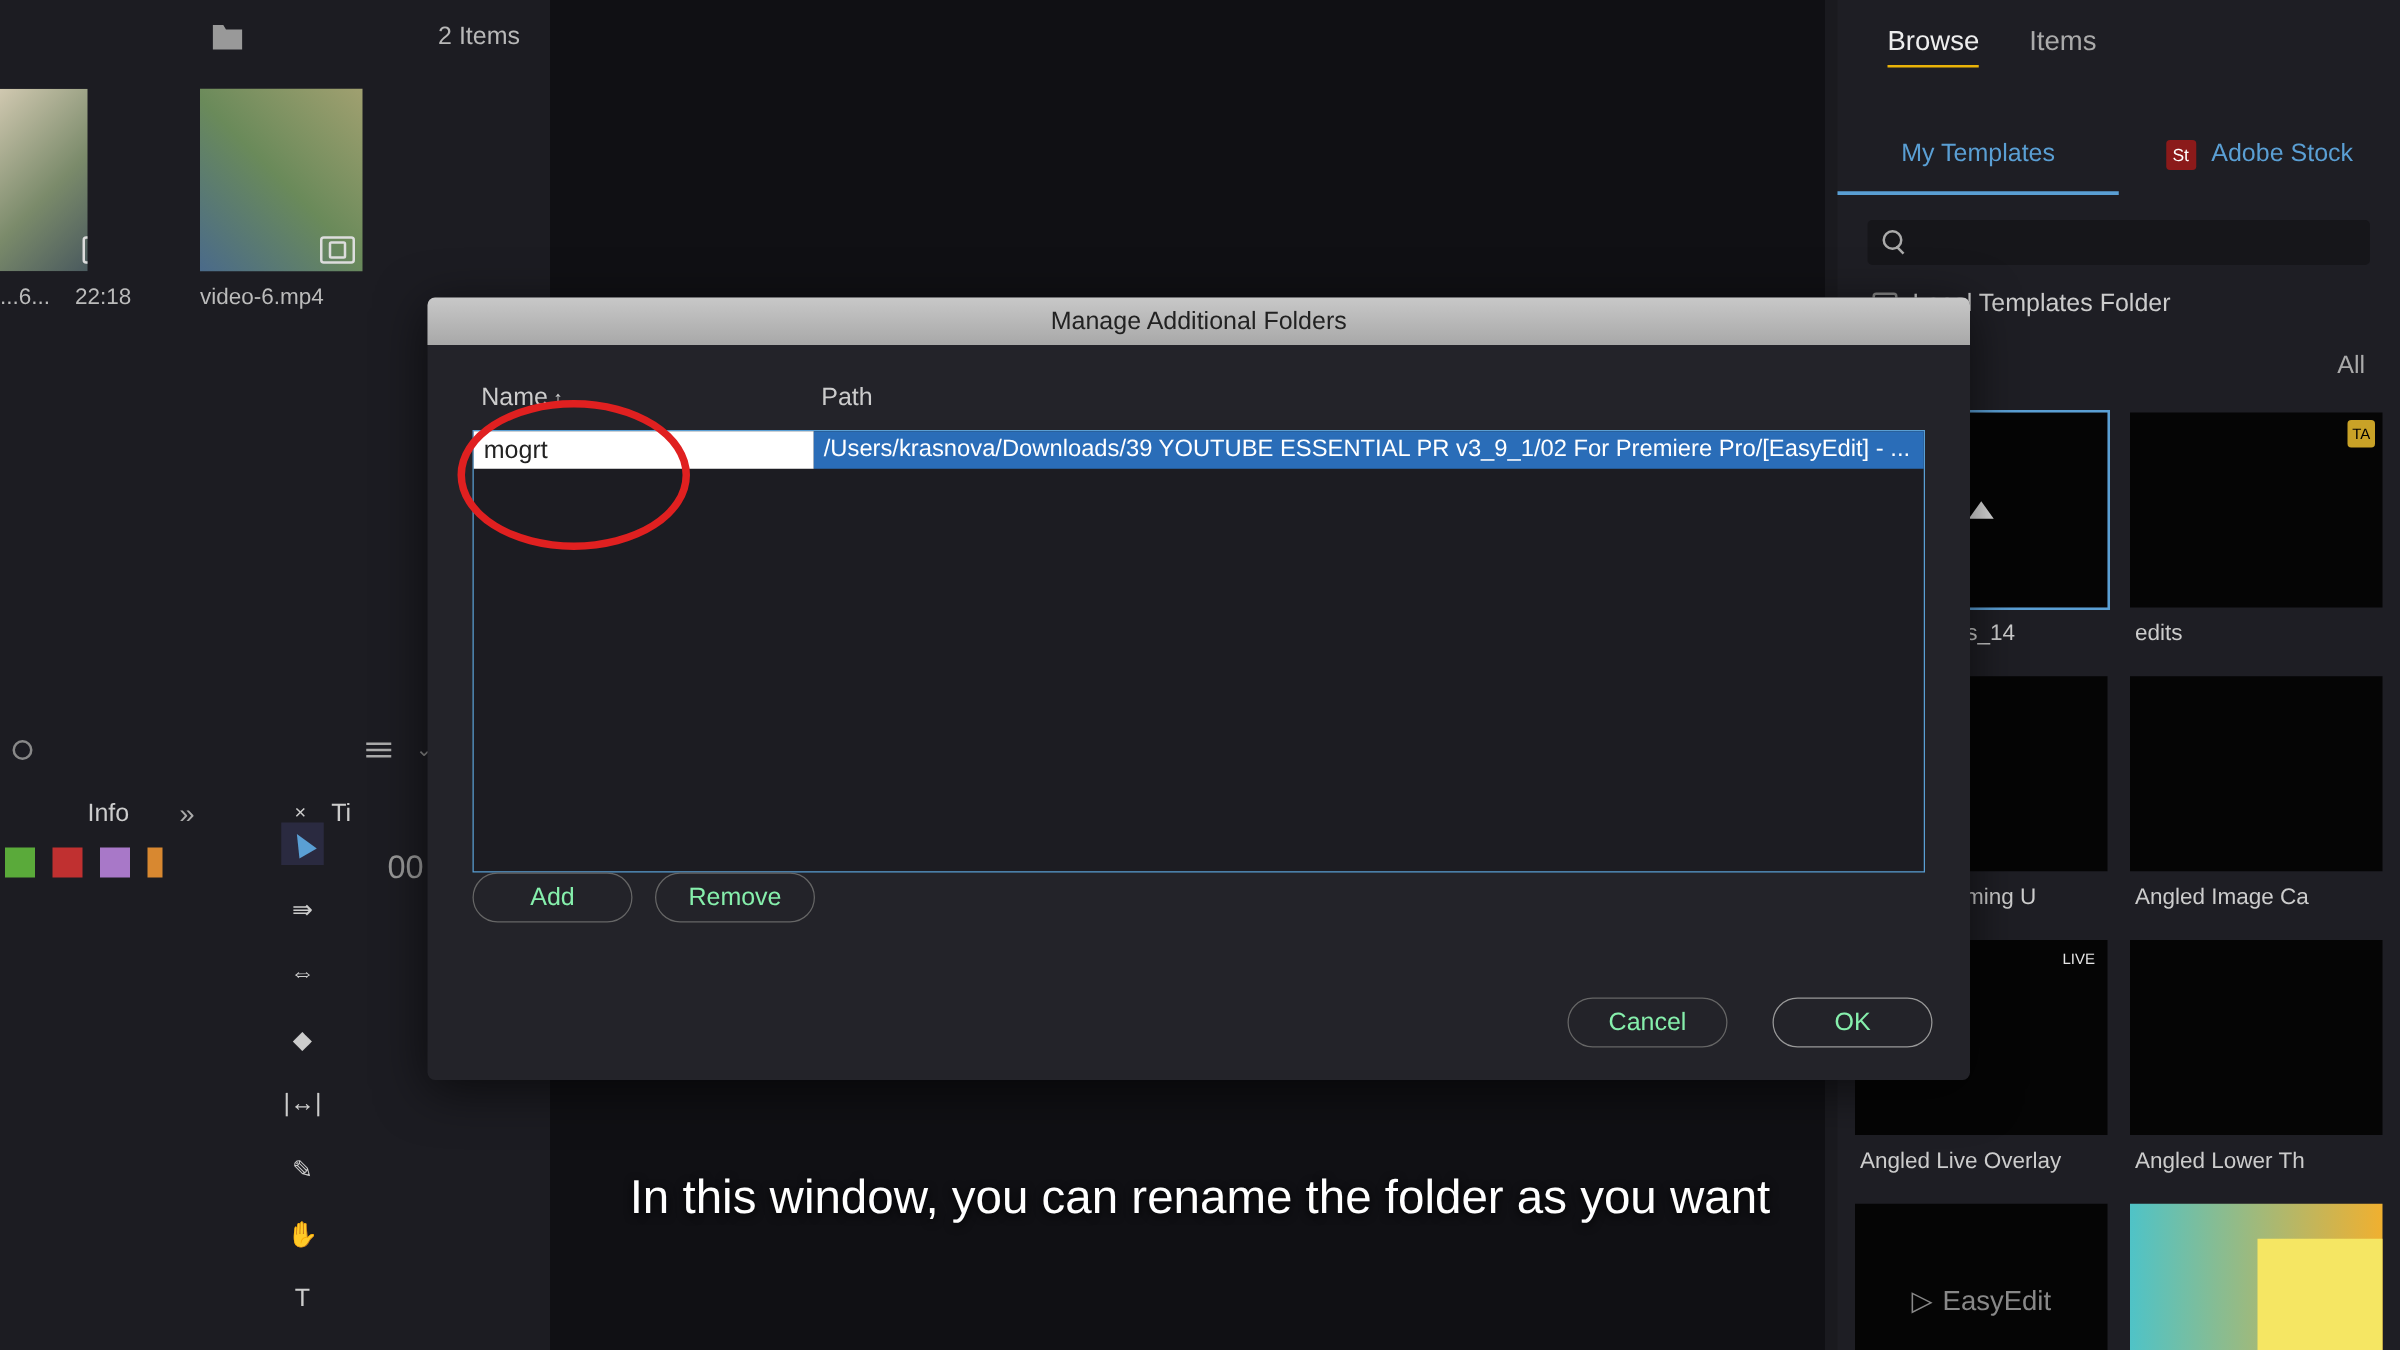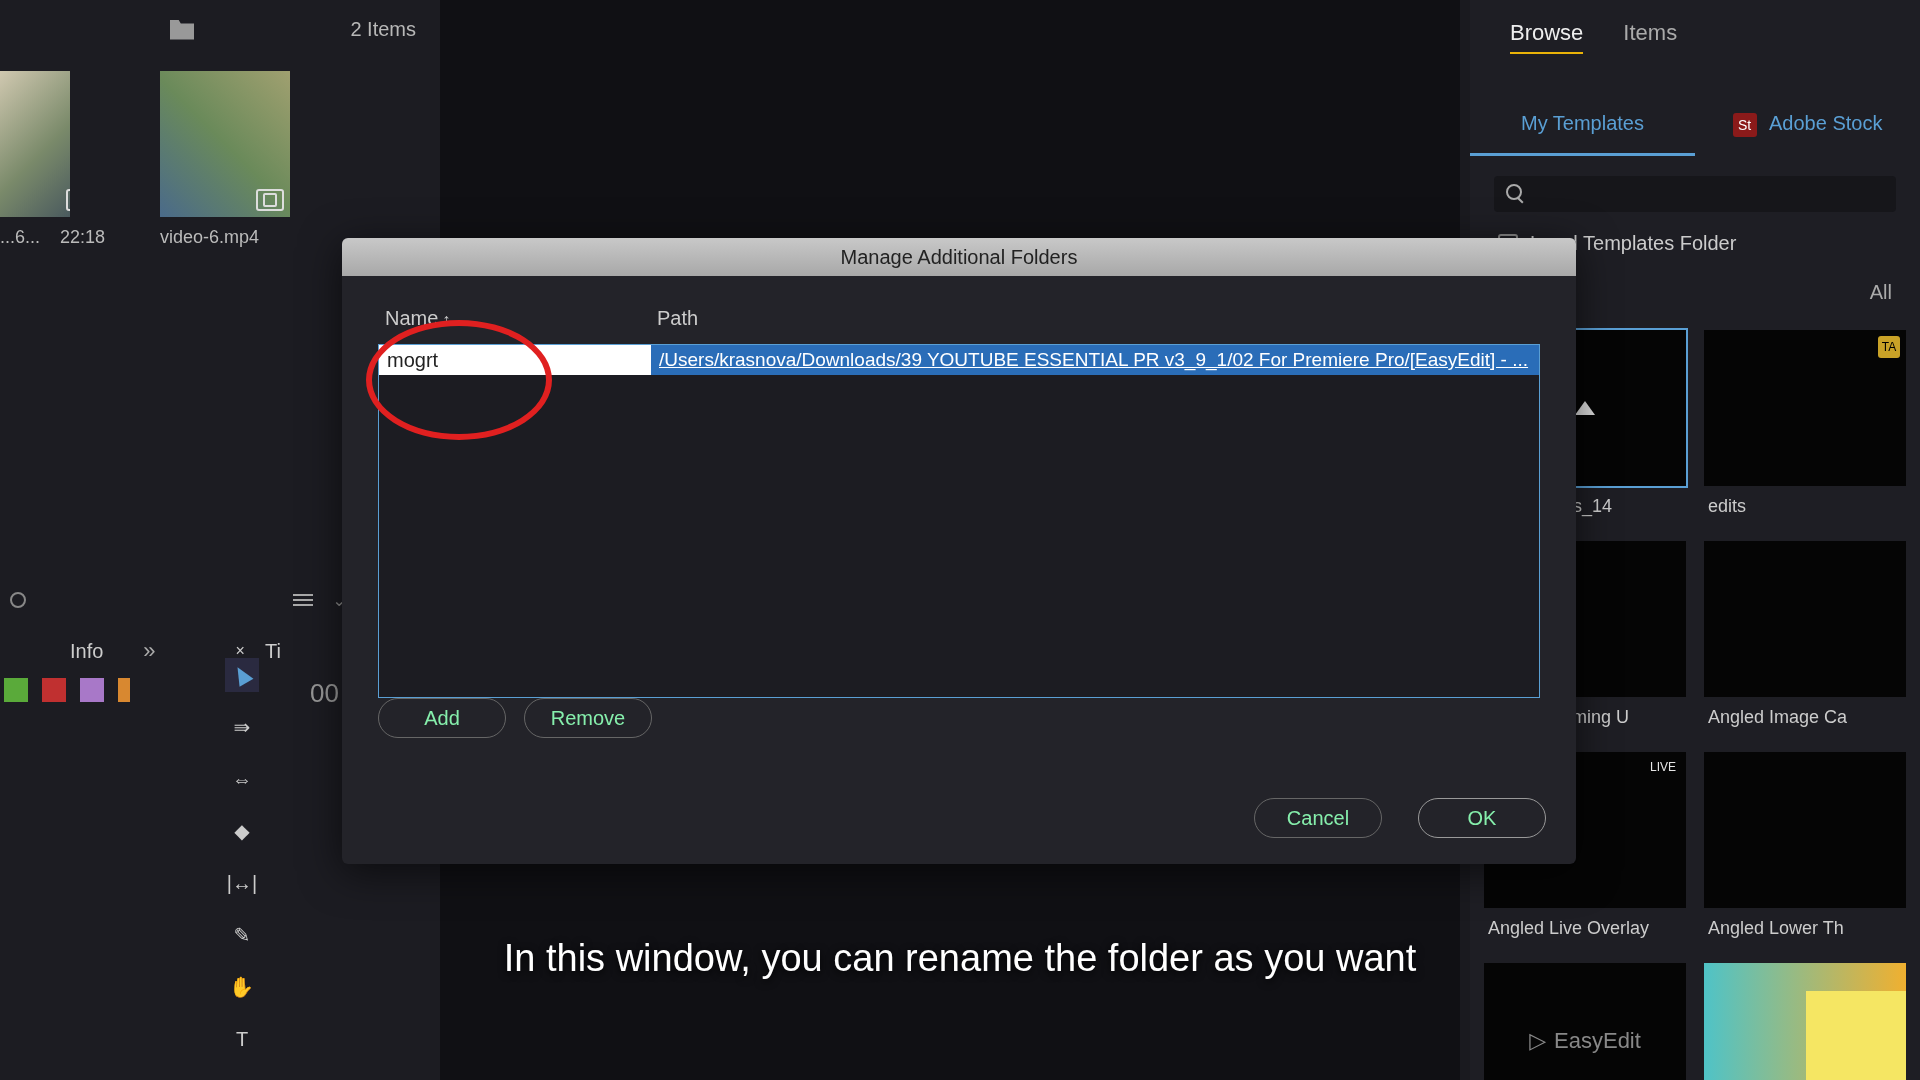--- a/index.html
+++ b/index.html
@@ -73,21 +73,21 @@
 
 
 .dialog { position: absolute; left: 342px; top: 238px; width: 1234px; height: 626px; background: #232329; border-radius: 6px; box-shadow: 0 8px 40px rgba(0,0,0,0.6); }
 .dialog-title { height: 38px; background: linear-gradient(#c8c8c8,#a8a8a8); border-radius: 6px 6px 0 0; display:flex; align-items:center; justify-content:center; color:#222; font-size: 20px; }
 .table-wrap { margin: 68px 36px 0; height: 354px; border: 1px solid #5a9fd4; background: #1c1c22; position: relative; }
 .thead { display:flex; position: absolute; top:-38px; left:0; right:0; font-size: 20px; color:#ccc; padding: 0 6px; }
 .th-name { width: 272px; }
 .th-path { flex: 1; }
 .trow { display:flex; height: 30px; align-items:center; }
 .td-name { width: 272px; background: #fff; color: #222; padding: 0 8px; font-size: 20px; height: 100%; display:flex; align-items:center; }
-.td-path { flex:1; background: #2a6db8; color: #fff; padding: 0 8px; font-size: 19px; height: 100%; display:flex; align-items:center; white-space:nowrap; overflow:hidden;text-decoration:underline; }
+.td-path { flex:1; background: #2a6db8; color: #fff; padding: 0 8px; font-size: 19px; height: 100%; display:flex; align-items:center; white-space:nowrap; overflow:hidden; }
 .sort-arrow { font-size: 16px; margin-left: 4px; }
 .dlg-btns-left { position: absolute; left: 36px; bottom: 126px; display: flex; gap: 18px; }
 .dlg-btns-right { position: absolute; right: 30px; bottom: 26px; display: flex; gap: 36px; }
 .btn { min-width: 128px; height: 40px; border: 1px solid #666; border-radius: 20px; background: transparent; color: #86efac; font-size: 20px; display:flex; align-items:center; justify-content:center; cursor:pointer; }
 .btn.primary { border-color: #999; }
 
 
 .red-ellipse { position: absolute; left: 366px; top: 320px; width: 186px; height: 120px; border: 6px solid #e02020; border-radius: 50%; pointer-events: none; z-index: 50; }
 
 

